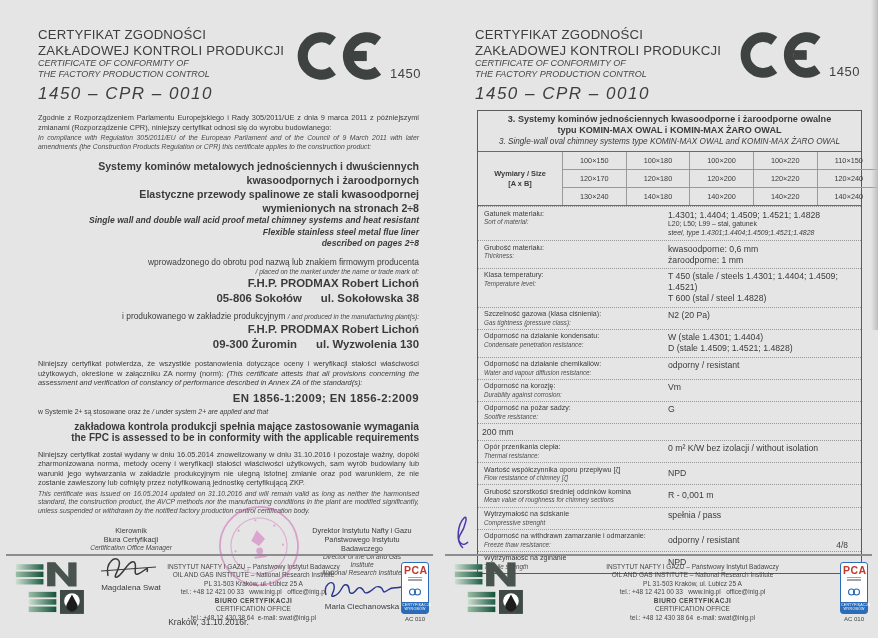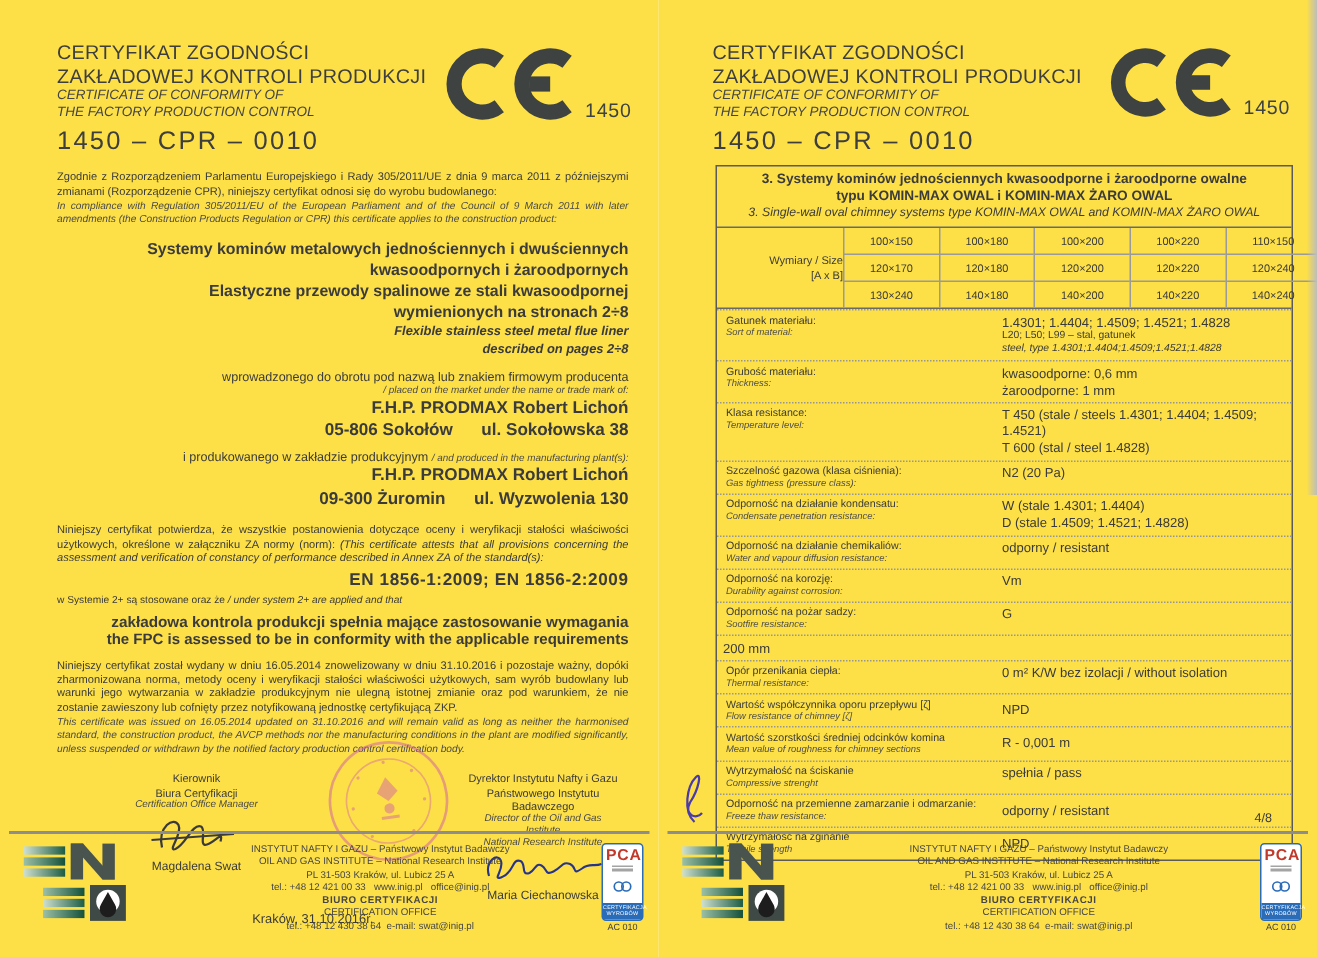--- a/index.html
+++ b/index.html
@@ -1,28 +1,28 @@
 <!DOCTYPE html>
 <html><head>
 <meta charset="utf-8">
 <style>
   html,body{margin:0;padding:0;}
   body{width:878px;height:638px;background:#fdfdfd;font-family:"Liberation Sans",sans-serif;color:#3b3b3b;position:relative;overflow:hidden;}
-  .page{position:absolute;top:0;width:439px;height:638px;background:#fde047;}
+  .page{position:absolute;top:0;width:439px;height:638px;background:#e5e5e5;}
   .page-left{left:0;}
   .page-right{left:439px;}
   .divider{position:absolute;left:444px;top:0;width:2px;height:638px;background:#c4c4c4;}
   .edge-shade{position:absolute;right:0;top:0;width:7px;height:330px;background:linear-gradient(to left,#bdbdbd,rgba(255,255,255,0));}
   .corner-mark{position:absolute;left:0;top:0;width:13px;height:9px;background:#1b1b1b;}
 
   
   .hdr{display:flex;justify-content:space-between;align-items:flex-start;padding:27px 18px 0 38px;}
   .t1{font-size:13.2px;line-height:1.18;letter-spacing:.2px;color:#3e3e3e;}
   .t2{font-size:9px;font-style:italic;line-height:1.22;color:#454545;}
-  .certnum{font-size:17px;letter-spacing:1.5px;margin-top:4px;color:#3e3e3e;}
+  .certnum{font-size:17px;letter-spacing:1.5px;margin-top:4px;color:#3e3e3e;font-style:italic;}
   .ce{display:flex;align-items:flex-end;margin-top:4px;}
   .ce-num{font-size:13px;color:#3e4341;margin-left:1px;letter-spacing:.5px;}
 
   
   .j{text-align:justify;}
   .c{text-align:right;}
   .i{font-style:italic;}
   .pre{white-space:pre-wrap;}
   .body-l{padding:0 20px 0 38px;}
 
@@ -65,21 +65,21 @@
   .pca-band{background:#2b6cb8;color:#fff;font-size:3.6px;line-height:1.25;padding:1px 0;margin:2px -2px 0;letter-spacing:.2px;}
   .pca-code{font-size:6px;margin-top:2px;color:#3d3d3d;}
   .pca-sym{margin:1px 0;}
 
   
   .tbl{margin:6px 16px 0 38px;border:1.3px solid #5a5a5a;}
   .tbl-head{padding:3px 6px 4px;}
   .tt1{font-size:9.1px;font-weight:bold;text-align:center;line-height:1.25;}
   .tt2{font-size:8.2px;font-style:italic;text-align:center;line-height:1.25;}
   .sizes{display:grid;grid-template-columns:84px repeat(8,1fr);border-top:1px solid #6a6a6a;border-bottom:1px solid #6a6a6a;}
-  .sz-label{grid-row:1/4;grid-column:1;display:flex;flex-direction:column;justify-content:center;align-items:flex-end;font-size:7.4px;line-height:1.3;}
+  .sz-label{grid-row:1/4;grid-column:1;display:flex;flex-direction:column;justify-content:center;align-items:center;font-size:7.4px;line-height:1.3;font-weight:bold;}
   .sz{border-left:1px solid #9a9a9a;text-align:center;font-size:7.3px;padding:4px 17px;}
   .sz.r0,.sz.r1{border-bottom:1px solid #9a9a9a;}
   .arow{display:flex;border-top:1px dotted #979797;}
   .arow:first-of-type{border-top:none;}
   .al{flex:0 0 176px;padding:2.5px 4px 2.5px 6px;}
   .al-pl{font-size:7.1px;line-height:1.22;}
   .al-en{font-size:6.3px;font-style:italic;line-height:1.2;color:#4e4e4e;}
   .av{flex:1;padding:2.5px 4px 2.5px 4px;}
   .v{font-size:8.7px;line-height:1.25;}
   .v.small{font-size:6.9px;line-height:1.25;}
@@ -110,20 +110,21 @@
 
   <div class="body-l">
     <p class="p-pl j" style="margin:9px 0 2px;">Zgodnie z Rozporządzeniem Parlamentu Europejskiego i Rady 305/2011/UE z dnia 9 marca 2011 z późniejszymi zmianami  (Rozporządzenie CPR), niniejszy certyfikat odnosi się do wyrobu budowlanego:</p>
     <p class="p-en j" style="margin:0;">In compliance with Regulation 305/2011/EU of the European Parliament and of the Council of 9 March 2011 with later amendments (the Construction Products Regulation or CPR) this certificate applies to the construction product:</p>
 
     <div style="margin-top:9px;">
       <div class="prod1 c">Systemy kominów metalowych jednościennych i dwuściennych</div>
       <div class="prod1 c">kwasoodpornych i żaroodpornych</div>
       <div class="prod1 c">Elastyczne przewody spalinowe ze stali kwasoodpornej</div>
       <div class="prod1 c">wymienionych na stronach 2÷8</div>
+      <div class="prod2 c">Single wall and double wall acid proof metal chimney systems and heat resistant</div>
       <div class="prod2 c">Flexible stainless steel metal flue liner</div>
       <div class="prod2 c">described on pages 2÷8</div>
     </div>
 
     <div style="margin-top:8px;">
       <div class="mk c">wprowadzonego do obrotu pod nazwą lub znakiem firmowym producenta</div>
       <div class="mk-en c">/ placed on the market under the name or trade mark of:</div>
       <div class="pname c pre">F.H.P. PRODMAX Robert Lichoń</div>
       <div class="pname c pre">05-806 Sokołów      ul. Sokołowska 38</div>
       <div class="mk c" style="margin-top:4px;">
@@ -328,21 +329,21 @@
           <div class="al-pl">Grubość materiału:</div>
           <div class="al-en">Thickness:</div>
         </div>
       <div class="av">
           <div class="v">kwasoodporne: 0,6 mm</div>
           <div class="v">żaroodporne: 1 mm</div>
         </div>
     </div>
     <div class="arow">
       <div class="al">
-          <div class="al-pl">Klasa resistance:</div>
+          <div class="al-pl">Klasa temperatury:</div>
           <div class="al-en">Temperature level:</div>
         </div>
       <div class="av">
           <div class="v">T 450 (stale / steels 1.4301; 1.4404; 1.4509; 1.4521)</div>
           <div class="v">T 600 (stal / steel 1.4828)</div>
         </div>
     </div>
     <div class="arow">
       <div class="al">
           <div class="al-pl">Szczelność gazowa (klasa ciśnienia):</div>
@@ -407,39 +408,39 @@
       <div class="al">
           <div class="al-pl">Wartość współczynnika oporu przepływu [ζ]</div>
           <div class="al-en">Flow resistance of chimney [ζ]</div>
         </div>
       <div class="av" style="display:flex;align-items:center;">
           <div class="v">NPD</div>
         </div>
     </div>
     <div class="arow">
       <div class="al">
-          <div class="al-pl">Wartość szorstkości średniej odcinków komina</div>
+          <div class="al-pl">Grubość szorstkości średniej odcinków komina</div>
           <div class="al-en">Mean value of roughness for chimney sections</div>
         </div>
       <div class="av" style="display:flex;align-items:center;">
           <div class="v">R - 0,001 m</div>
         </div>
     </div>
     <div class="arow">
       <div class="al">
           <div class="al-pl">Wytrzymałość na ściskanie</div>
           <div class="al-en">Compressive strenght</div>
         </div>
       <div class="av">
           <div class="v">spełnia / pass</div>
         </div>
     </div>
     <div class="arow">
       <div class="al">
-          <div class="al-pl">Odporność na przemienne zamarzanie i odmarzanie:</div>
+          <div class="al-pl">Odporność na withdrawn zamarzanie i odmarzanie:</div>
           <div class="al-en">Freeze thaw resistance:</div>
         </div>
       <div class="av" style="display:flex;align-items:center;">
           <div class="v">odporny / resistant</div>
         </div>
     </div>
     <div class="arow">
       <div class="al">
           <div class="al-pl">Wytrzymałość na zginanie</div>
           <div class="al-en">Tensile strength</div>

